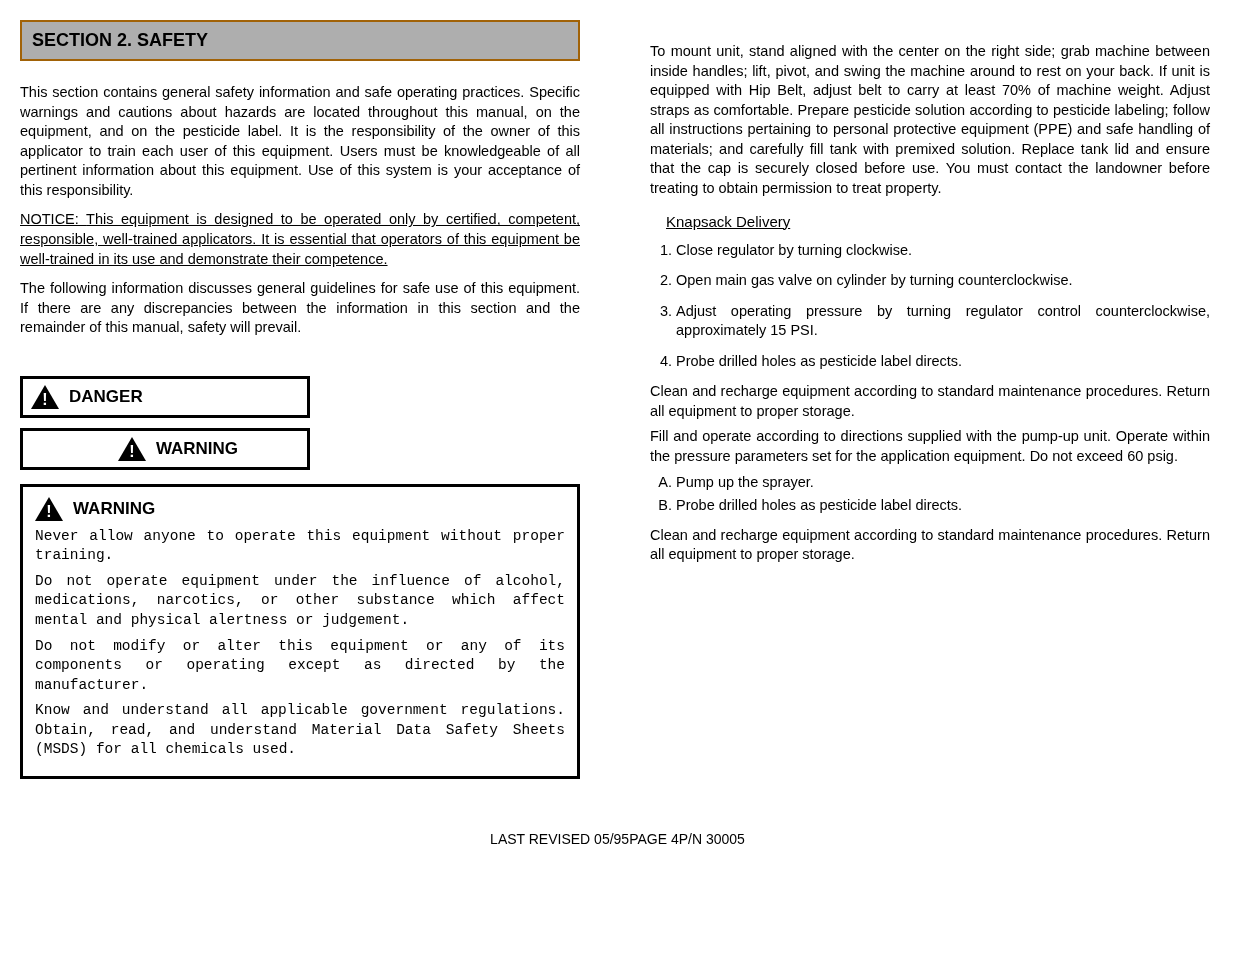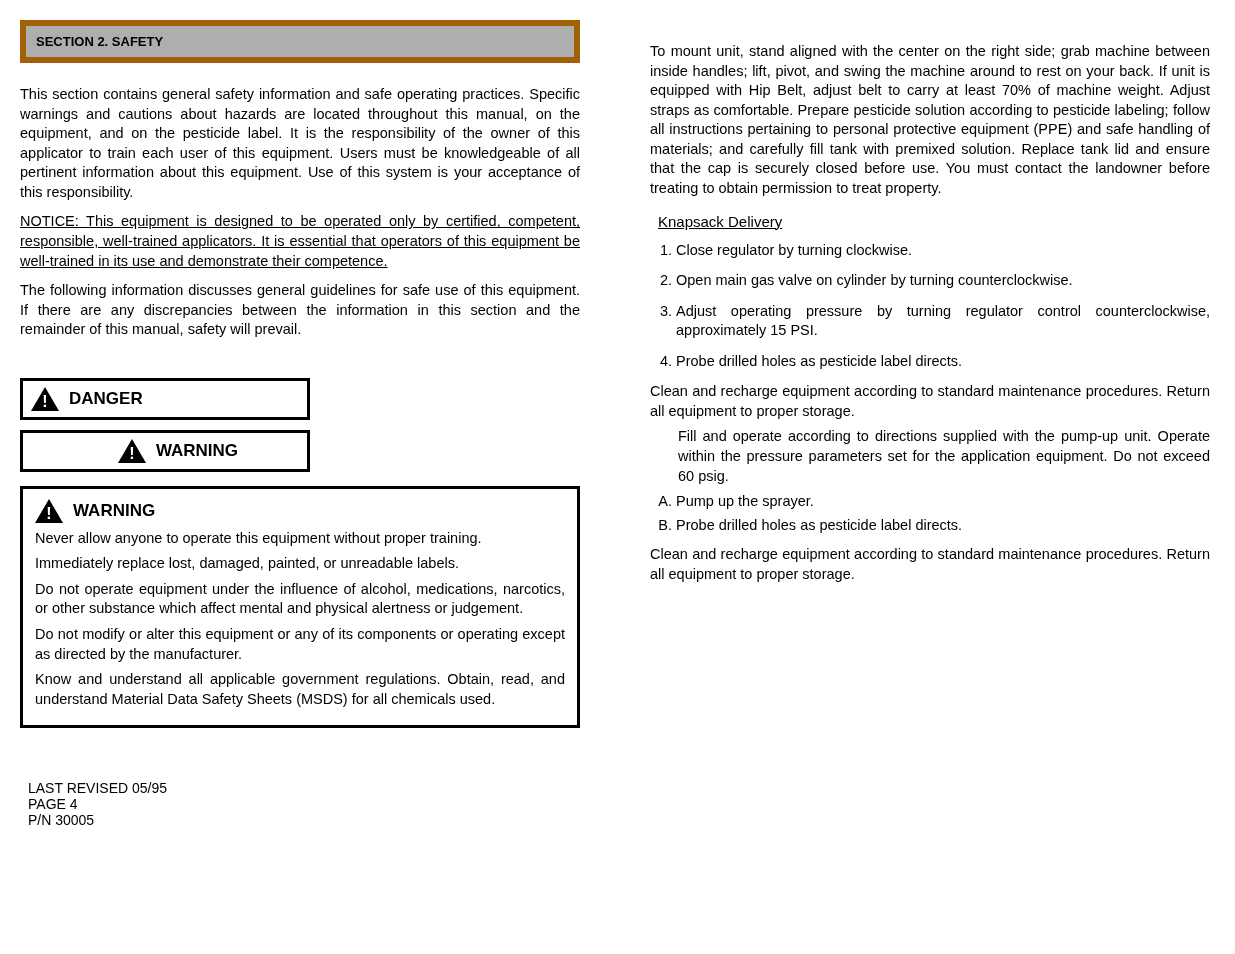--- a/index.html
+++ b/index.html
@@ -13,24 +13,24 @@
   .page {
     padding: 20px 20px 40px 20px;
     display: flex;
     gap: 70px;
   }
   .col {
     width: 560px;
   }
   .section-bar {
     background: #aeaeae;
-    border: 6px solid #a16207;
+    border: 2px solid #a16207;
     padding: 8px 10px;
     font-weight: bold;
-    font-size: 13px;
+    font-size: 18px;
     margin-bottom: 6px;
   }
   .body-text {
     font-size: 14.5px;
     line-height: 1.35;
     margin: 10px 0 0 0;
     text-align: justify;
   }
   .body-text u { text-decoration: underline; }
   .warning-spacer { height: 28px; }
@@ -51,25 +51,26 @@
   .warn-full {
     border: 3px solid #000;
     padding: 10px 12px 16px 12px;
     margin-top: 14px;
   }
   .warn-full p {
     margin: 6px 0 0 0;
     font-size: 14.5px;
     line-height: 1.35;
     text-align: justify;
+    font-family: Liberation Mono, monospace;
   }
   .sub-title {
     font-size: 15px;
     text-decoration: underline;
-    margin: 14px 0 0 8px;
+    margin: 14px 0 0 16px;
   }
   .step-list {
     list-style: decimal;
     padding-left: 26px;
     margin: 6px 0 0 0;
   }
   .step-list li {
     font-size: 14.5px;
     line-height: 1.35;
     margin: 11px 0;
@@ -84,21 +85,20 @@
     font-size: 14.5px;
     line-height: 1.35;
     margin: 4px 0;
     text-align: justify;
   }
   .footer {
     display: flex;
     justify-content: center;
     padding: 12px 28px 20px 28px;
     font-size: 14px;
-    flex-direction: column;
   }
   svg.tri { flex: 0 0 auto; }
   .para-top { margin-top: 22px; }
 </style>
 </head>
 <body>
 
 <div class="page">
 
   <div class="col">
@@ -136,42 +136,41 @@
 
     <div class="warn-full">
       <div class="warn-row">
         <svg class="tri" width="28" height="24" viewBox="0 0 28 24">
           <polygon points="14,0 28,24 0,24" fill="#000"></polygon>
           <text x="14" y="20" text-anchor="middle" font-size="16" font-weight="bold" fill="#fff">!</text>
         </svg>
         <span class="warn-title">WARNING</span>
       </div>
       <p>Never allow anyone to operate this equipment without proper training.</p>
-      <p>Immediately replace lost, damaged, painted, or unreadable labels.</p>
       <p>Do not operate equipment under the influence of alcohol, medications, narcotics, or other substance which affect mental and physical alertness or judgement.</p>
       <p>Do not modify or alter this equipment or any of its components or operating except as directed by the manufacturer.</p>
       <p>Know and understand all applicable government regulations. Obtain, read, and understand Material Data Safety Sheets (MSDS) for all chemicals used.</p>
     </div>
   </div>
 
   <div class="col">
 
     <p class="body-text para-top">To mount unit, stand aligned with the center on the right side; grab machine between inside handles; lift, pivot, and swing the machine around to rest on your back. If unit is equipped with Hip Belt, adjust belt to carry at least 70% of machine weight. Adjust straps as comfortable. Prepare pesticide solution according to pesticide labeling; follow all instructions pertaining to personal protective equipment (PPE) and safe handling of materials; and carefully fill tank with premixed solution. Replace tank lid and ensure that the cap is securely closed before use. You must contact the landowner before treating to obtain permission to treat property.</p>
 
 
     <div class="sub-title">Knapsack Delivery</div>
     <ol class="step-list">
       <li>Close regulator by turning clockwise.</li>
       <li>Open main gas valve on cylinder by turning counterclockwise.</li>
       <li>Adjust operating pressure by turning regulator control counterclockwise, approximately 15 PSI.</li>
       <li>Probe drilled holes as pesticide label directs.</li>
     </ol>
     <p class="body-text">Clean and recharge equipment according to standard maintenance procedures. Return all equipment to proper storage.</p>
 
-    <p class="body-text" style="margin-top:6px;margin-left:28px;">Fill and operate according to directions supplied with the pump-up unit. Operate within the pressure parameters set for the application equipment. Do not exceed 60 psig.</p>
+    <p class="body-text" style="margin-top:6px;">Fill and operate according to directions supplied with the pump-up unit. Operate within the pressure parameters set for the application equipment. Do not exceed 60 psig.</p>
     <ol class="alpha-list">
       <li>Pump up the sprayer.</li>
       <li>Probe drilled holes as pesticide label directs.</li>
     </ol>
     <p class="body-text">Clean and recharge equipment according to standard maintenance procedures. Return all equipment to proper storage.</p>
   </div>
 </div>
 
 <div class="footer">
   <span>LAST REVISED 05/95</span>

